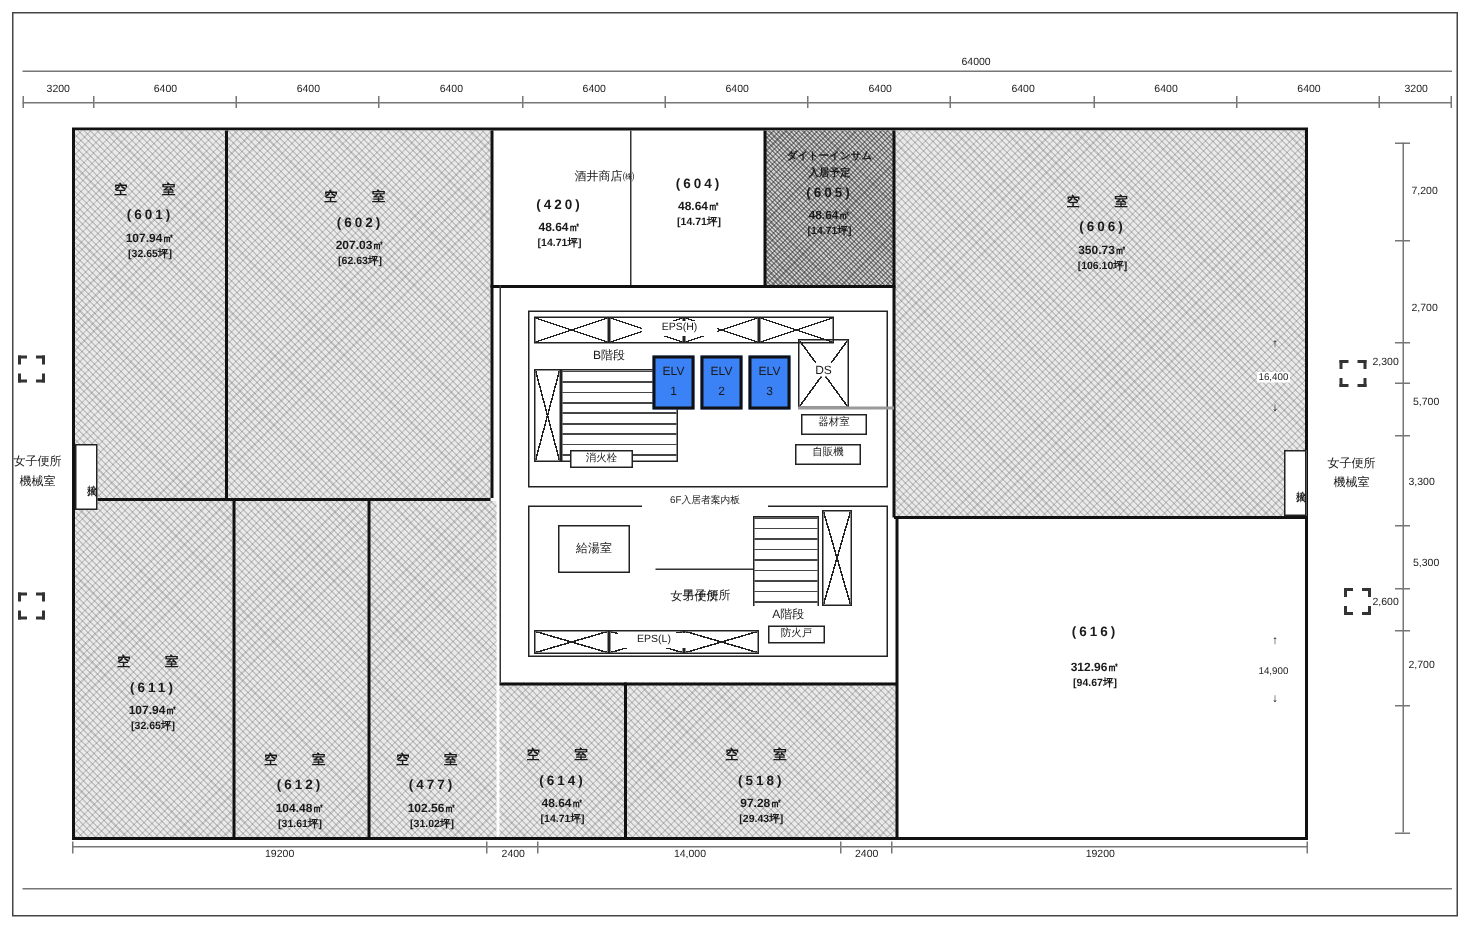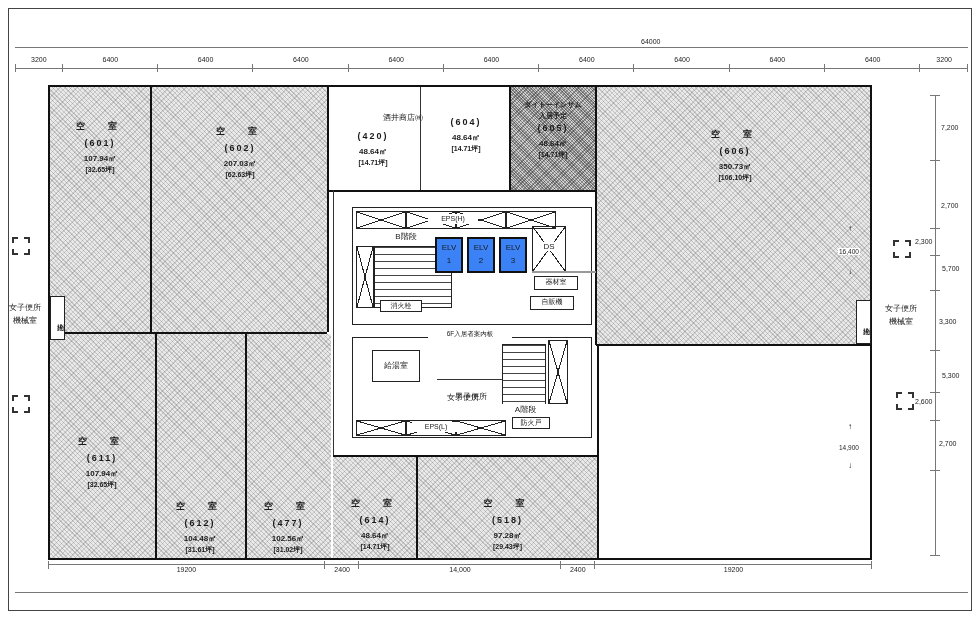--- a/index.html
+++ b/index.html
@@ -168,20 +168,25 @@
     <div class="status">空　室</div>
     <div class="num">(614)</div>
     <div class="area">48.64㎡</div>
     <div class="tsubo">[14.71坪]</div>
   </div>
   <div class="abs rlabel" style="left:440px;top:497px;width:135px;">
     <div class="status">空　室</div>
     <div class="num">(518)</div>
     <div class="area">97.28㎡</div>
     <div class="tsubo">[29.43坪]</div>
+  </div>
+  <div class="abs rlabel" style="left:650px;top:415px;width:160px;">
+    <div class="num">(616)</div>
+    <div class="area" style="margin-top:10px;">312.96㎡</div>
+    <div class="tsubo">[94.67坪]</div>
   </div>
 
   <div class="abs frame" style="left:352px;top:207px;width:240px;height:118px;"></div>
   <div class="abs band" style="left:356px;top:211px;width:200px;height:18px;">
     <div class="xbox"></div>
     <div class="xbox"></div>
     <div class="xbox"></div>
     <div class="xbox"></div>
   </div>
   <div class="abs chip" style="left:428px;top:214px;width:50px;border:none;">EPS(H)</div>

